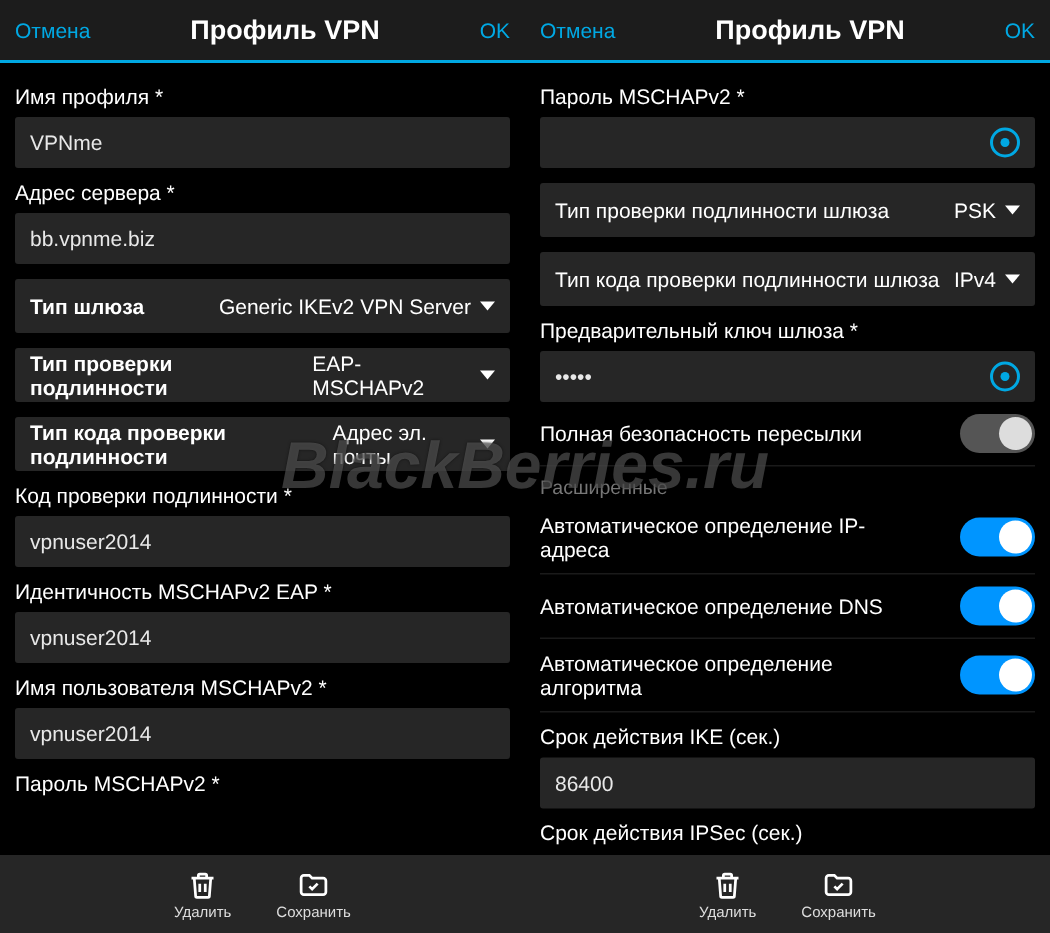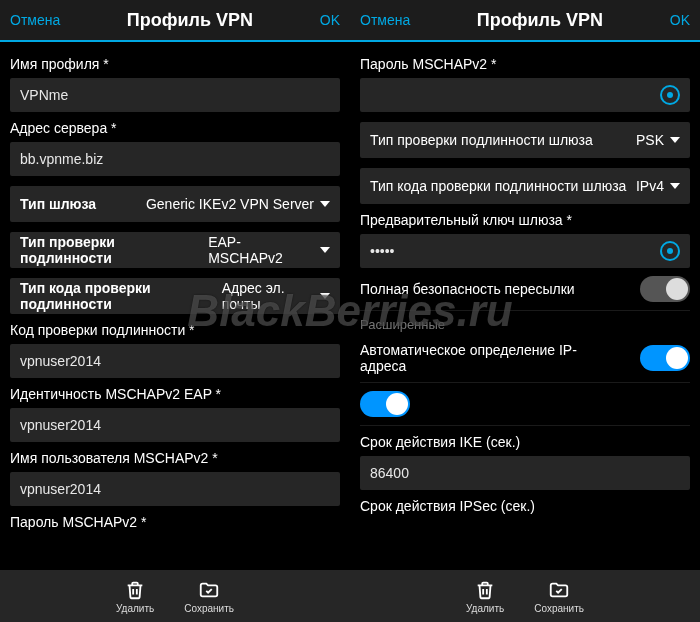--- a/index.html
+++ b/index.html
@@ -279,25 +279,32 @@
       <div class="section-hdr">Расширенные</div>
 
       <div class="toggle-row">
         <span class="lbl">Автоматическое определение IP-адреса</span>
         <span class="toggle on">
             <span class="knob"></span>
           </span>
       </div>
 
       <div class="toggle-row">
+        <span class="lbl">Автоматическое определение DNS</span>
         <span class="toggle on">
             <span class="knob"></span>
           </span>
       </div>
 
+      <div class="toggle-row">
+        <span class="lbl">Автоматическое определение алгоритма</span>
+        <span class="toggle on">
+            <span class="knob"></span>
+          </span>
+      </div>
 
       <div class="field-label">Срок действия IKE (сек.)</div>
       <div class="input-box">86400</div>
 
       <div class="field-label">Срок действия IPSec (сек.)</div>
     </div>
     <div class="footer">
       <div class="footer-btn">
         <svg class="ico" viewBox="0 0 24 24" fill="none" stroke="#fff" stroke-width="2">
           <path d="M4 7h16M9 7V5a1 1 0 011-1h4a1 1 0 011 1v2M6 7l1 13a1 1 0 001 1h8a1 1 0 001-1l1-13M10 11v6M14 11v6"></path>

